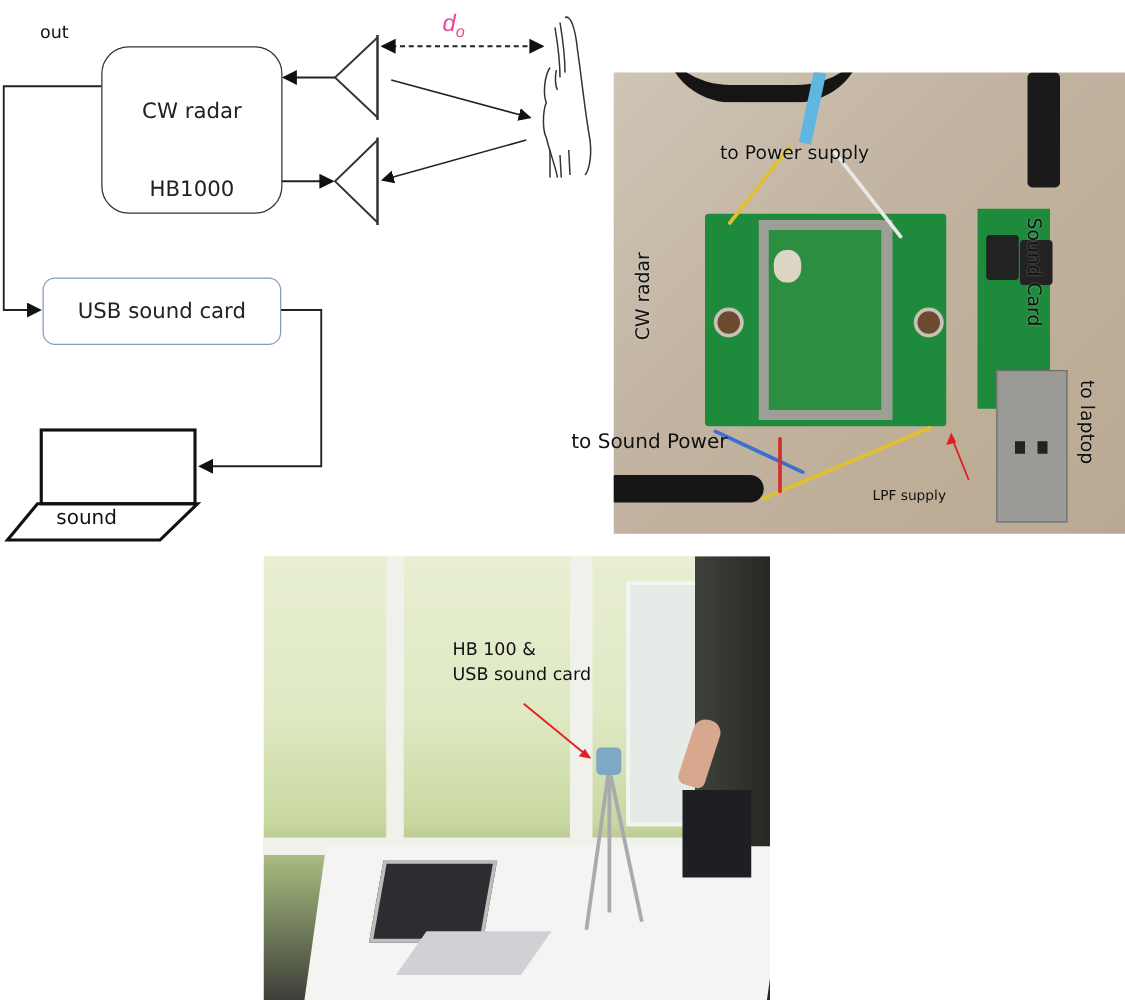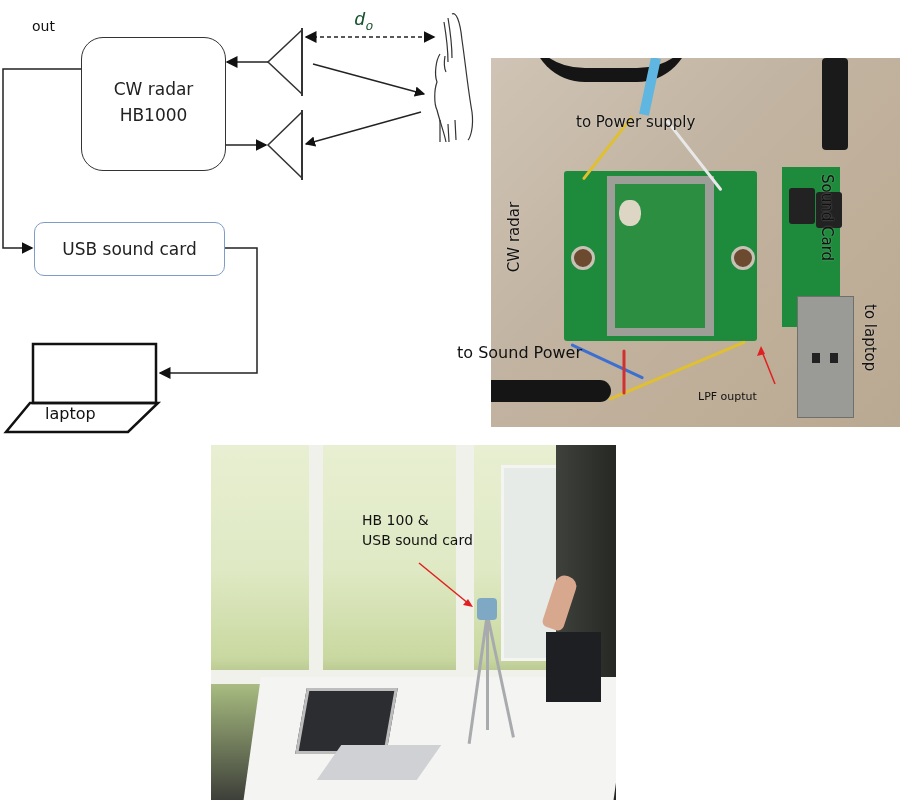--- a/index.html
+++ b/index.html
@@ -5,28 +5,28 @@
   html, body { margin: 0; padding: 0; background: #ffffff; }
   body { width: 900px; height: 800px; position: relative; overflow: hidden;
          font-family: "DejaVu Sans", sans-serif; }
   .abs { position: absolute; }
   .lbl { position: absolute; font-family: "DejaVu Sans", sans-serif; color: #111; white-space: nowrap; }
 
   
   #diagram { position: absolute; left: 0; top: 0; width: 490px; height: 440px; }
   .box-radar { position: absolute; left: 81px; top: 37px; width: 143px; height: 132px;
                border: 1.5px solid #333; border-radius: 22px; background: #fff; }
-  .box-radar span { display: block; text-align: center; font-size: 17px; color: #222; line-height: 26px; }
+  .box-radar span { display: block; text-align: center; font-size: 17px; color: #222; line-height: 26px; margin-top: 37px; }
   .box-radar .l1 { margin-top: 38px; }
   .box-usb { position: absolute; left: 34px; top: 222px; width: 189px; height: 52px;
              border: 1.5px solid #7f9cc6; border-radius: 10px; background: #fff;
              display: flex; align-items: center; justify-content: center; }
   .box-usb span { font-size: 17px; color: #222; }
   .d-out { left: 32px; top: 18px; font-size: 14px; }
-  .d-do { left: 354px; top: 9px; font-family: Liberation Mono, monospace; font-style: italic; font-size: 19px; color: #14532d; }
+  .d-do { left: 354px; top: 9px; font-family: Liberation Sans, sans-serif; font-style: italic; font-size: 19px; color: #ec4899; }
   .d-do sub { font-size: 13px; }
   .d-laptop { left: 45px; top: 404px; font-size: 16px; }
 
   
   #photo-pcb { position: absolute; left: 491px; top: 34px; width: 409px; height: 369px; overflow: hidden;
                background: linear-gradient(135deg,#cfc4b5 0%,#c2b4a2 40%,#bfae98 70%,#b9a892 100%); margin-top: 24px; }
   .pcb-board { position: absolute; left: 73px; top: 113px; width: 193px; height: 170px; background: #1e8a3c; border-radius: 3px; }
   .pcb-shield { position: absolute; left: 116px; top: 118px; width: 107px; height: 160px; background: #9d9e98; }
   .pcb-inner { position: absolute; left: 124px; top: 126px; width: 90px; height: 144px; background: #2b8e40; }
   .pcb-hole { position: absolute; width: 18px; height: 18px; border-radius: 50%; background: #6b4a2f; border: 3px solid #c7c2b5; }
@@ -116,21 +116,21 @@
 
   <div class="lbl d-out">out</div>
   <div class="box-radar">
     <span class="l1">CW radar</span>
     <span>HB1000</span>
   </div>
   <div class="box-usb">
     <span>USB sound card</span>
   </div>
   <div class="lbl d-do"><span>d</span><sub>o</sub></div>
-  <div class="lbl d-laptop">laptop</div>
+  <div class="lbl d-laptop">sound</div>
 </div>
 
 <div id="photo-pcb">
   <div class="cable-black" style="left:40px;top:-30px;width:160px;height:40px;border-radius:0 0 80px 80px;background:transparent;border-bottom:14px solid #151515;"></div>
   <div class="aux-plug"></div>
   <div class="abs" style="left:160px;top:0;width:10px;height:58px;background:#5fb6e0;transform:rotate(12deg);transform-origin:top;"></div>
   <div class="pcb-board"></div>
   <div class="pcb-shield"></div>
   <div class="pcb-inner"></div>
   <div class="pcb-cap"></div>
@@ -151,21 +151,21 @@
   <div class="wire" style="left:133px;top:290px;width:45px;background:#d03030;transform:rotate(90deg);"></div>
   <svg class="abs" style="left:0;top:0" width="409" height="369">
     <line x1="284" y1="326" x2="270" y2="291" stroke="#e02020" stroke-width="1.5"></line>
     <polygon points="270,288 266,298 274,296" fill="#e02020"></polygon>
   </svg>
 
   <div class="lbl p-lbl p-power">to Power supply</div>
   <div class="lbl p-lbl p-cw">CW radar</div>
   <div class="lbl p-lbl p-sc">Sound Card</div>
   <div class="lbl p-lbl p-laptop">to laptop</div>
-  <div class="lbl p-lpf">LPF ouptut</div>
+  <div class="lbl p-lpf">LPF supply</div>
 </div>
 <div class="lbl p-tosc">to Sound Power</div>
 
 <div id="photo-lab">
   <div class="win-frame" style="left:98px;top:0;width:14px;height:250px;"></div>
   <div class="win-frame" style="left:245px;top:0;width:18px;height:250px;"></div>
   <div class="win-frame" style="left:0;top:225px;width:350px;height:14px;"></div>
   <div class="abs" style="left:290px;top:20px;width:70px;height:190px;background:#e7ebe8;border:3px solid #f4f4f2;"></div>
   <div class="win-dark"></div>
   <div class="desk"></div>

